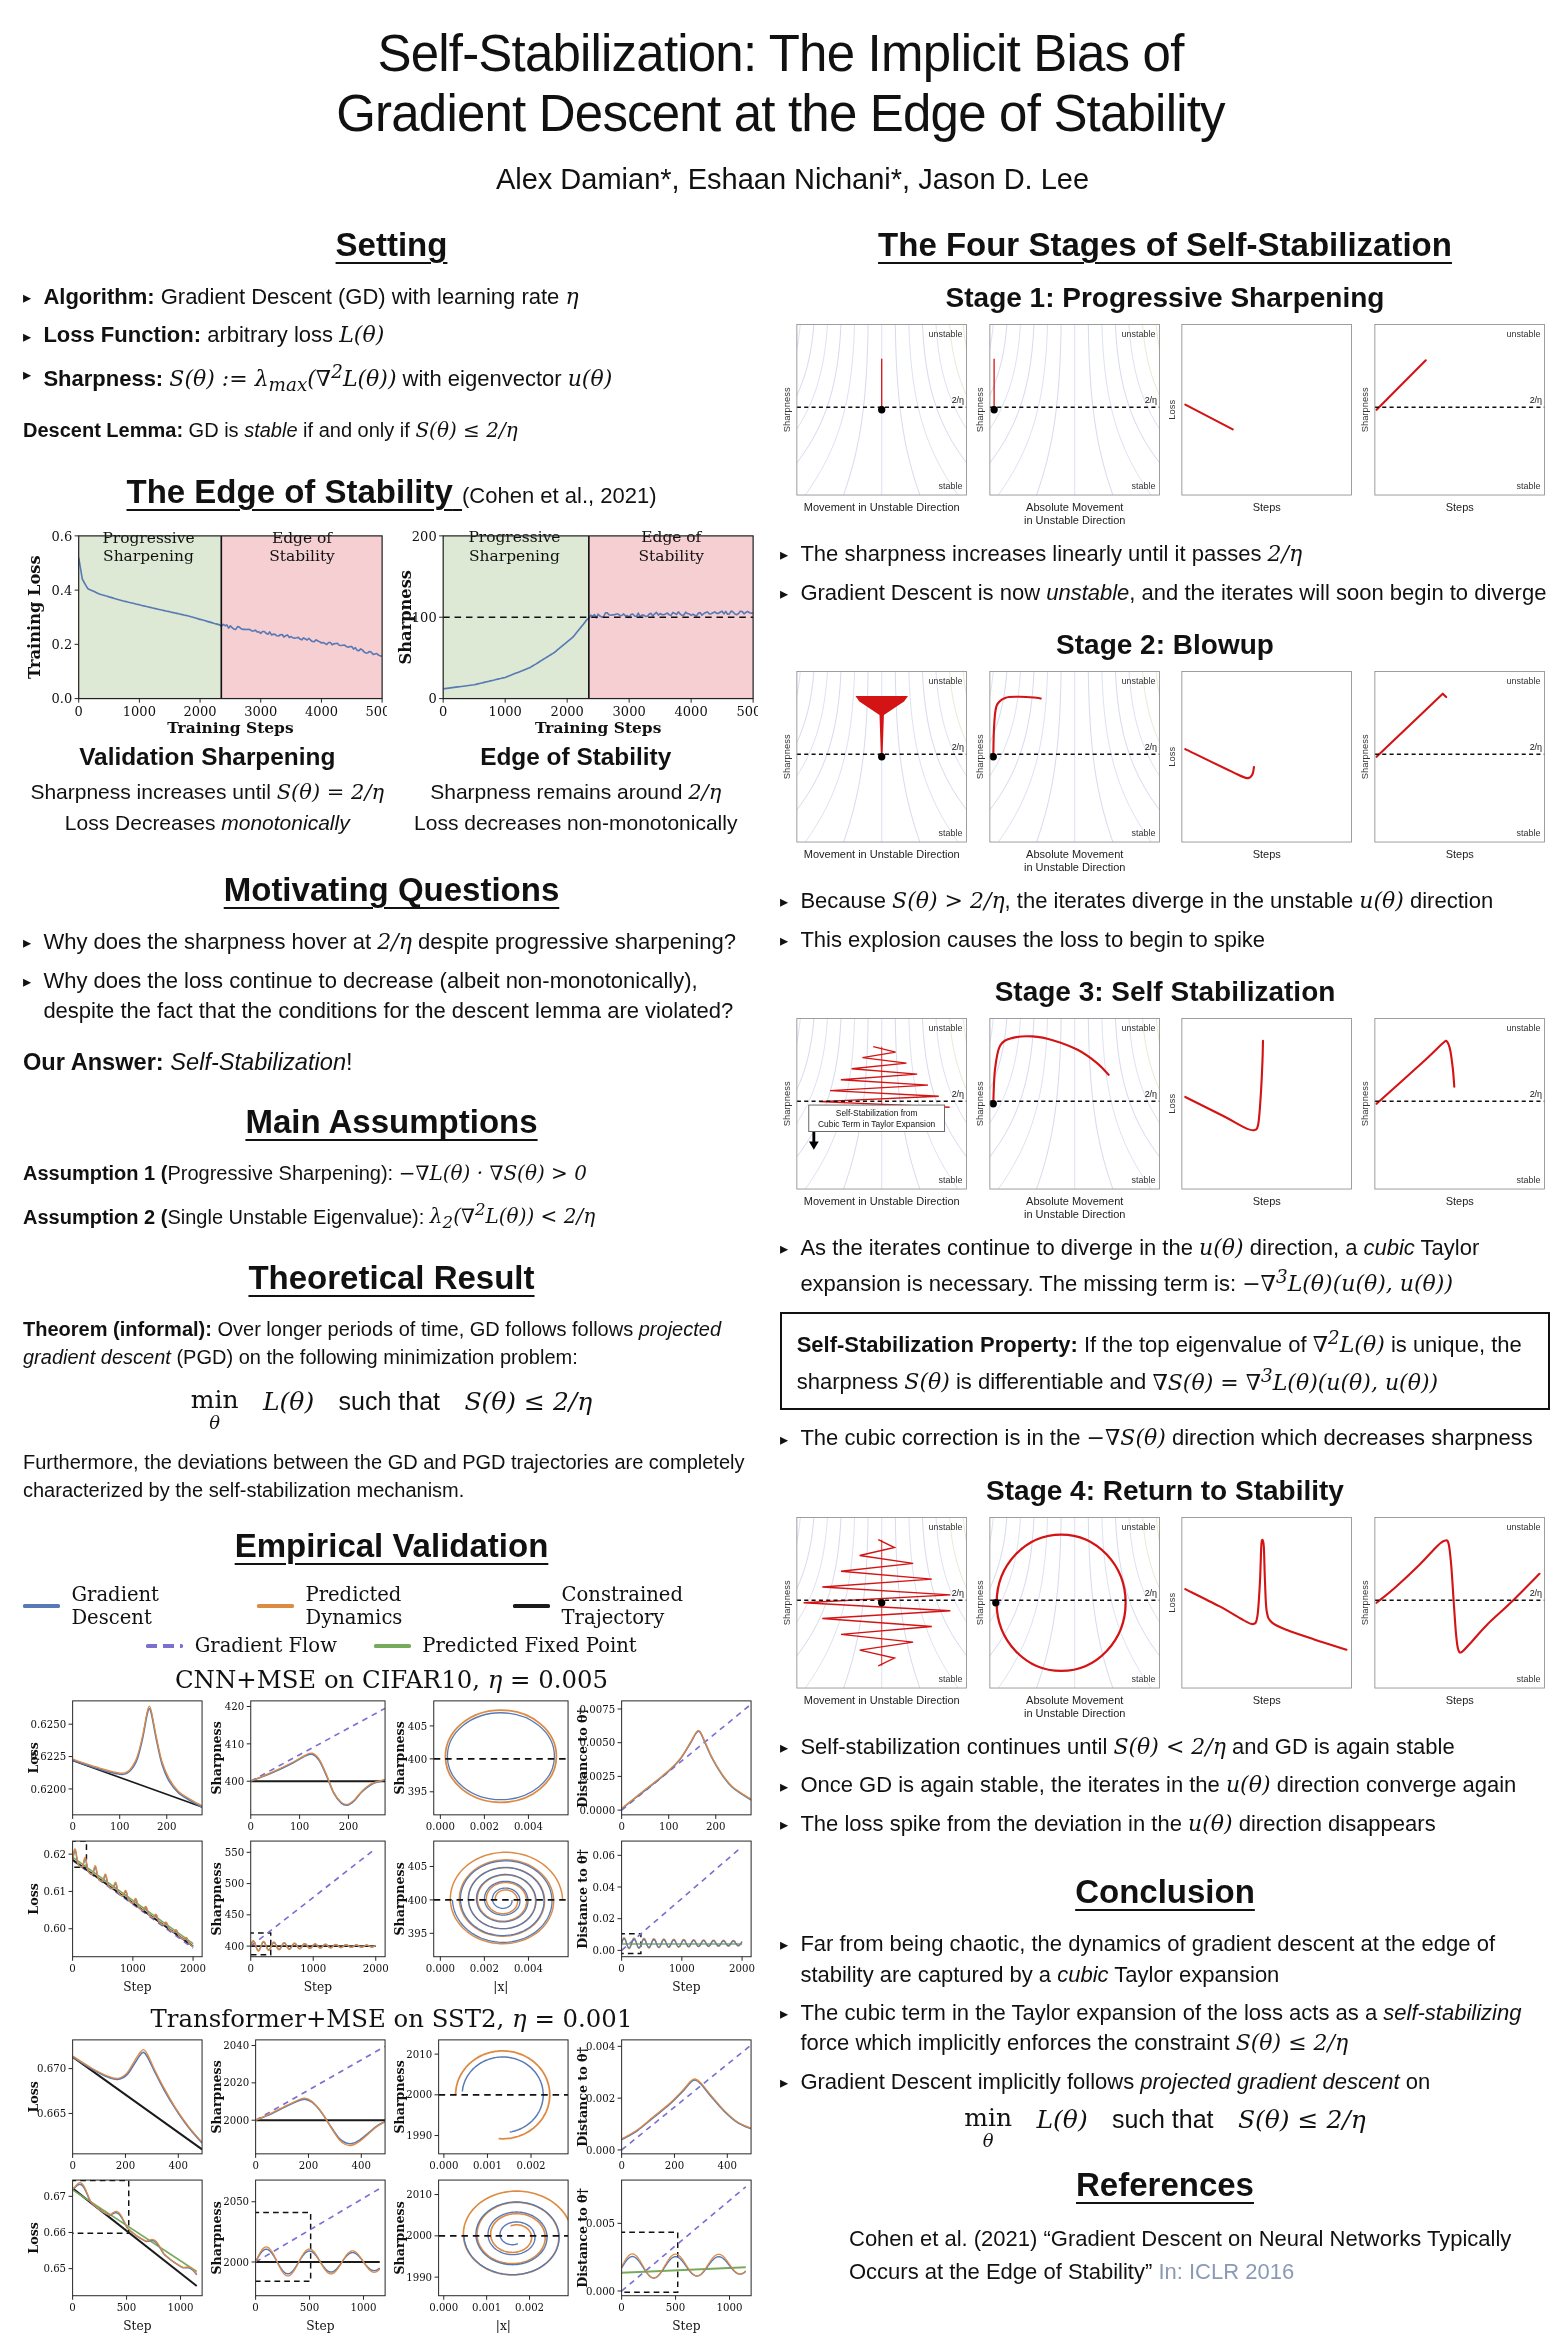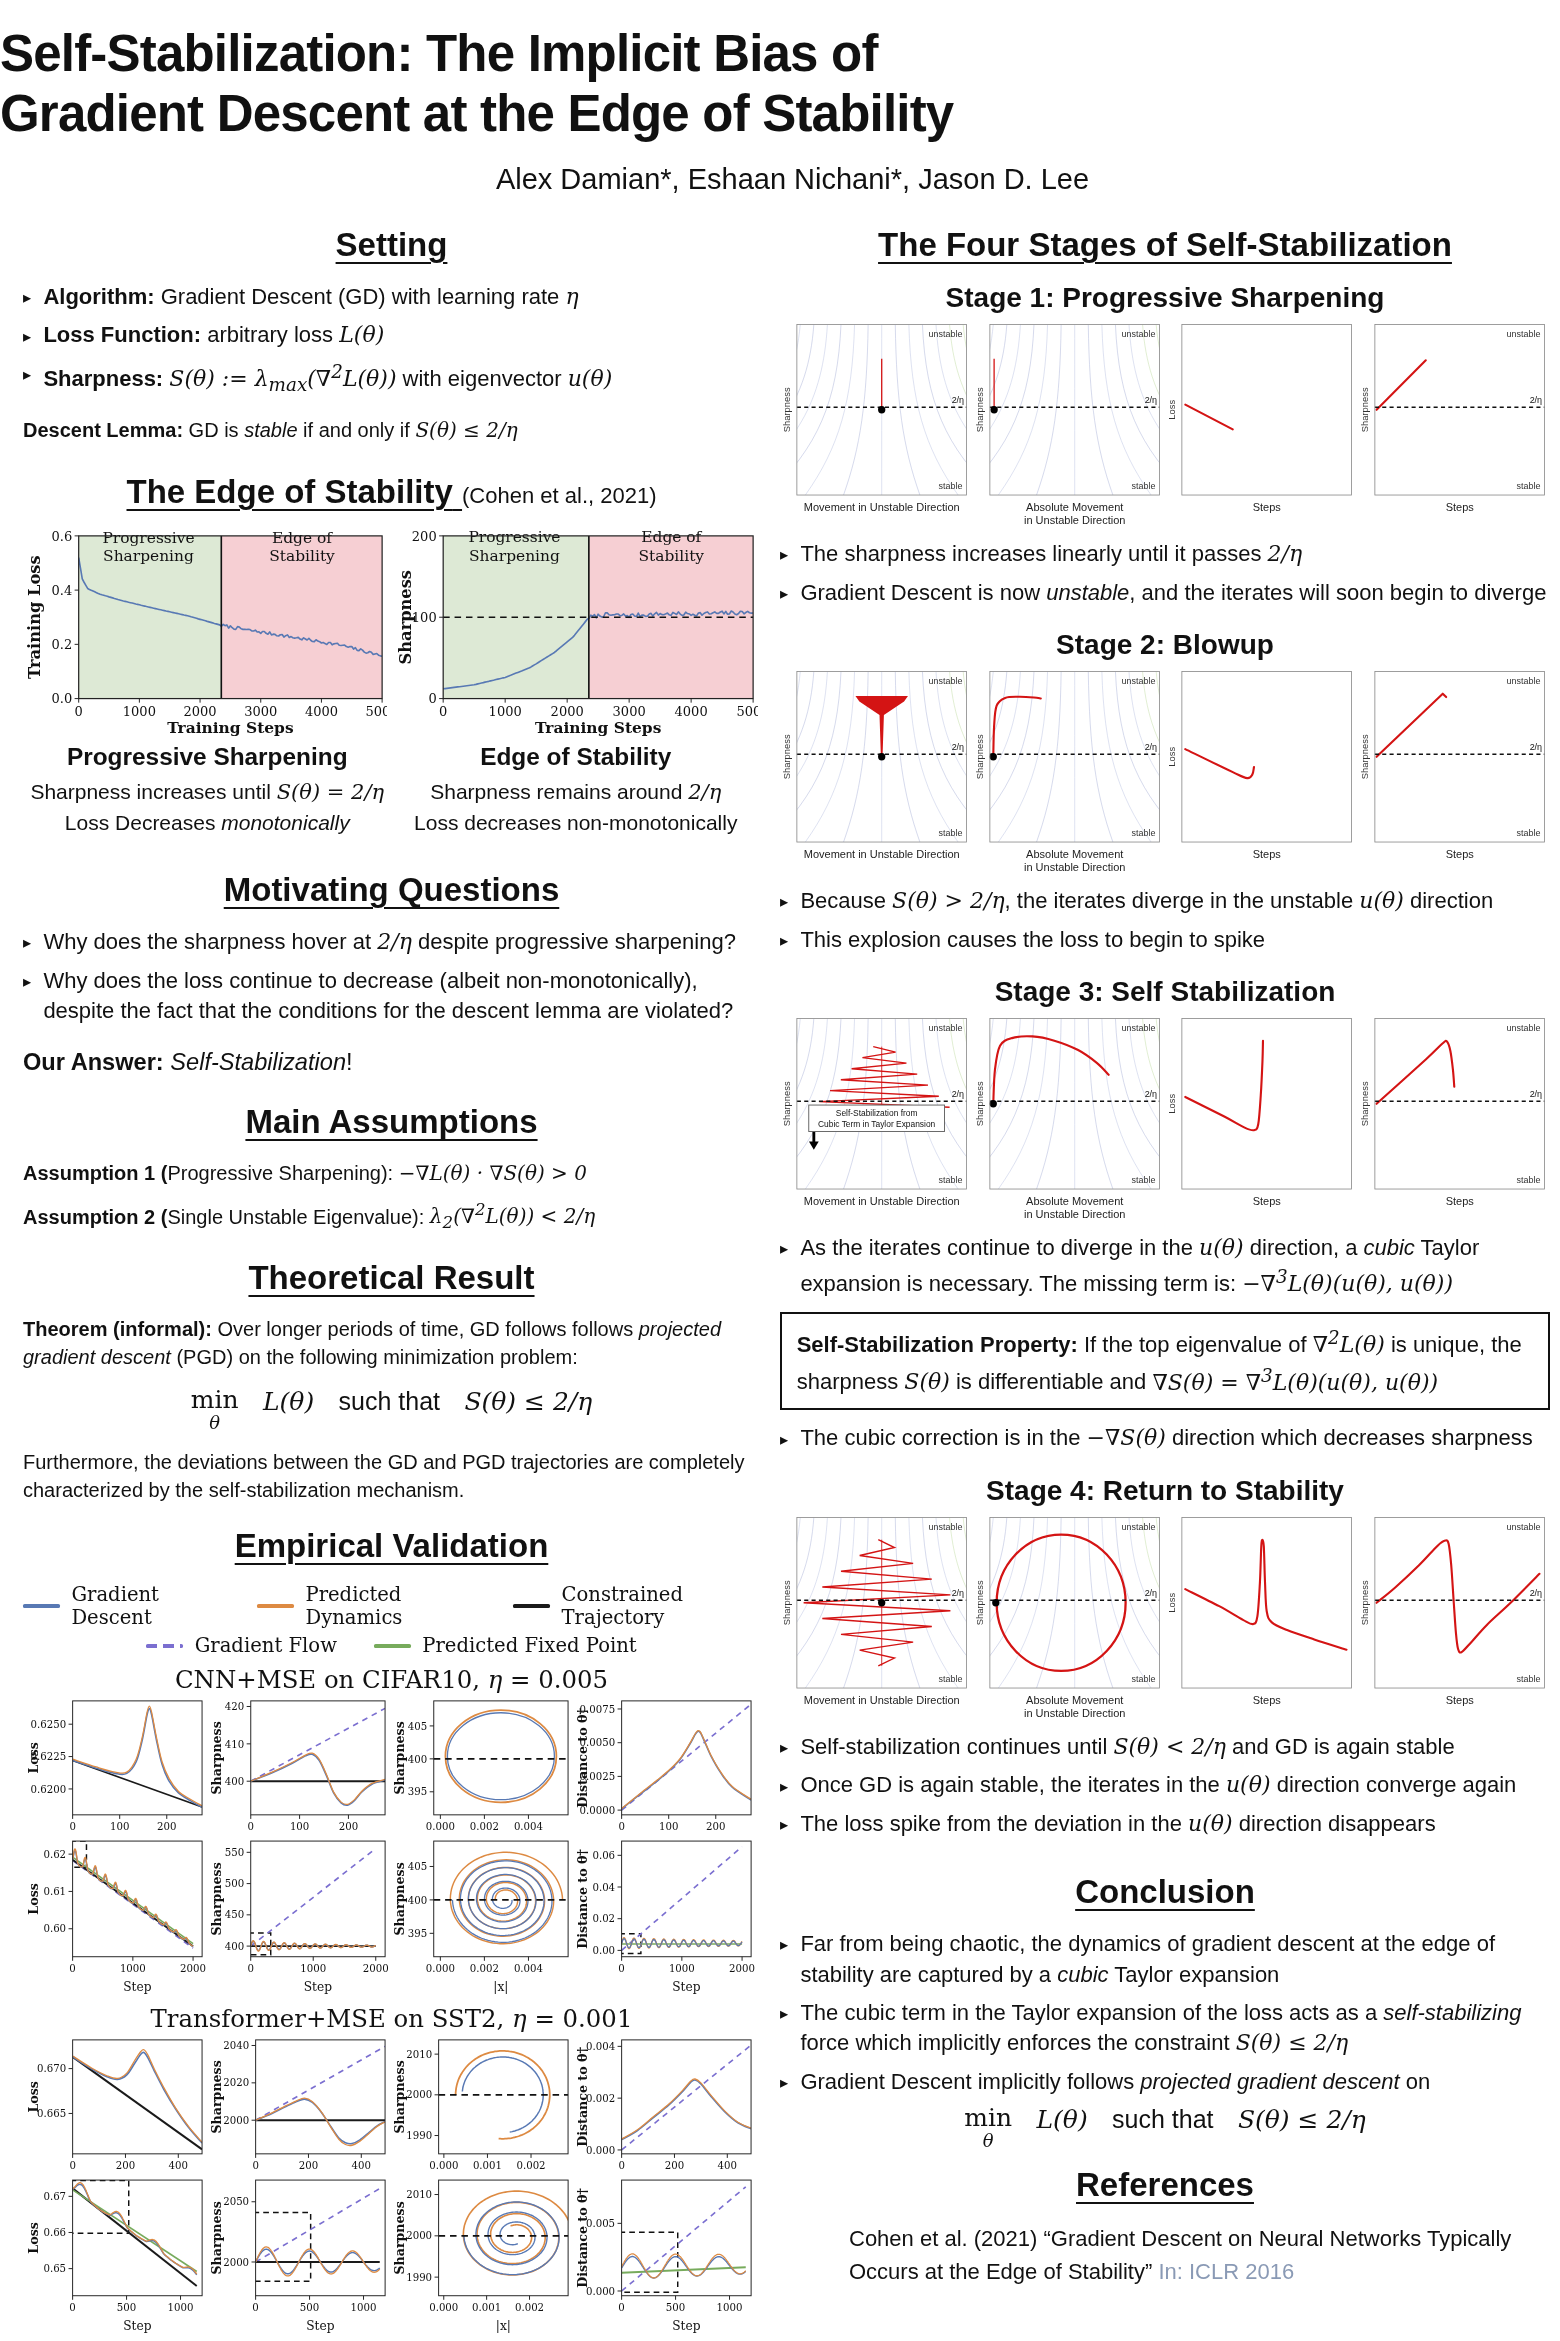--- a/index.html
+++ b/index.html
@@ -1,18 +1,18 @@
 <!DOCTYPE html>
 <html style="font-size:13px"><head>
 <meta charset="utf-8">
 <style>
   html,body{margin:0;padding:0;background:#fff;color:#111;}
   body{width:1561px;height:2342px;position:relative;font-family:"Liberation Sans",sans-serif;overflow:hidden;}
   .m{font-family:"DejaVu Serif",serif;font-style:italic;}
-  #title{position:absolute;top:24.4px;left:0;width:1561px;font-size:51px;line-height:1.16;font-weight:700;letter-spacing:-0.8px;}
+  #title{position:absolute;top:24.4px;left:0;width:1561px;text-align:center;font-size:51px;line-height:1.16;font-weight:400;letter-spacing:-0.8px;}
   #authors{position:absolute;top:163px;left:12px;width:1561px;text-align:center;font-size:29px;}
   .col{position:absolute;top:205px;}
   #leftcol{left:23px;width:737px;}
   #rightcol{left:780px;width:770px;}
   .sechead{font-size:33px;font-weight:700;text-align:center;text-decoration:underline;text-decoration-thickness:2.4px;text-underline-offset:5.7px;margin:21px 0 18px 0;}
   .sechead .cite{font-size:22px;font-weight:400;text-decoration:none;display:inline-block;}
   .bul{display:flex;gap:12.2px;font-size:22px;line-height:1.38;margin:8.1px 0;}
   .bul .mk{font-size:16.3px;padding-top:4.1px;flex:0 0 auto;}
   .plain{font-size:20px;line-height:1.4;margin:11.4px 0;}
   .chartrow{display:flex;gap:8.1px;justify-content:center;margin-top:3.3px;}
@@ -135,21 +135,21 @@
           <line x1="53" y1="108" x2="58" y2="108" stroke="#222" stroke-width="1.2"></line>
           <text x="50" y="113.76" font-size="16" fill="#111" font-family="&quot;DejaVu Serif&quot;,serif" text-anchor="end">100</text>
           <line x1="53" y1="8" x2="58" y2="8" stroke="#222" stroke-width="1.2"></line>
           <text x="50" y="13.76" font-size="16" fill="#111" font-family="&quot;DejaVu Serif&quot;,serif" text-anchor="end">200</text>
           <text x="248.5" y="250" font-size="19" fill="#111" font-family="&quot;DejaVu Serif&quot;,serif" text-anchor="middle" font-weight="bold">Training Steps</text>
           <text x="0" y="0" font-size="20" fill="#111" font-family="&quot;DejaVu Serif&quot;,serif" text-anchor="middle" font-weight="bold" transform="translate(18,108) rotate(-90)">Sharpness</text>
         </svg></div>
   </div>
   <div class="cmp">
     <div>
-      <div class="t">Progressive Sharpening</div>
+      <div class="t">Validation Sharpening</div>
       <div class="l">Sharpness increases until <span class="m">S(θ) = 2/η</span></div>
       <div class="l">Loss Decreases <i>monotonically</i></div>
     </div>
     <div>
       <div class="t">Edge of Stability</div>
       <div class="l">Sharpness remains around <span class="m">2/η</span></div>
       <div class="l">Loss decreases non-monotonically</div>
     </div>
   </div>
 

